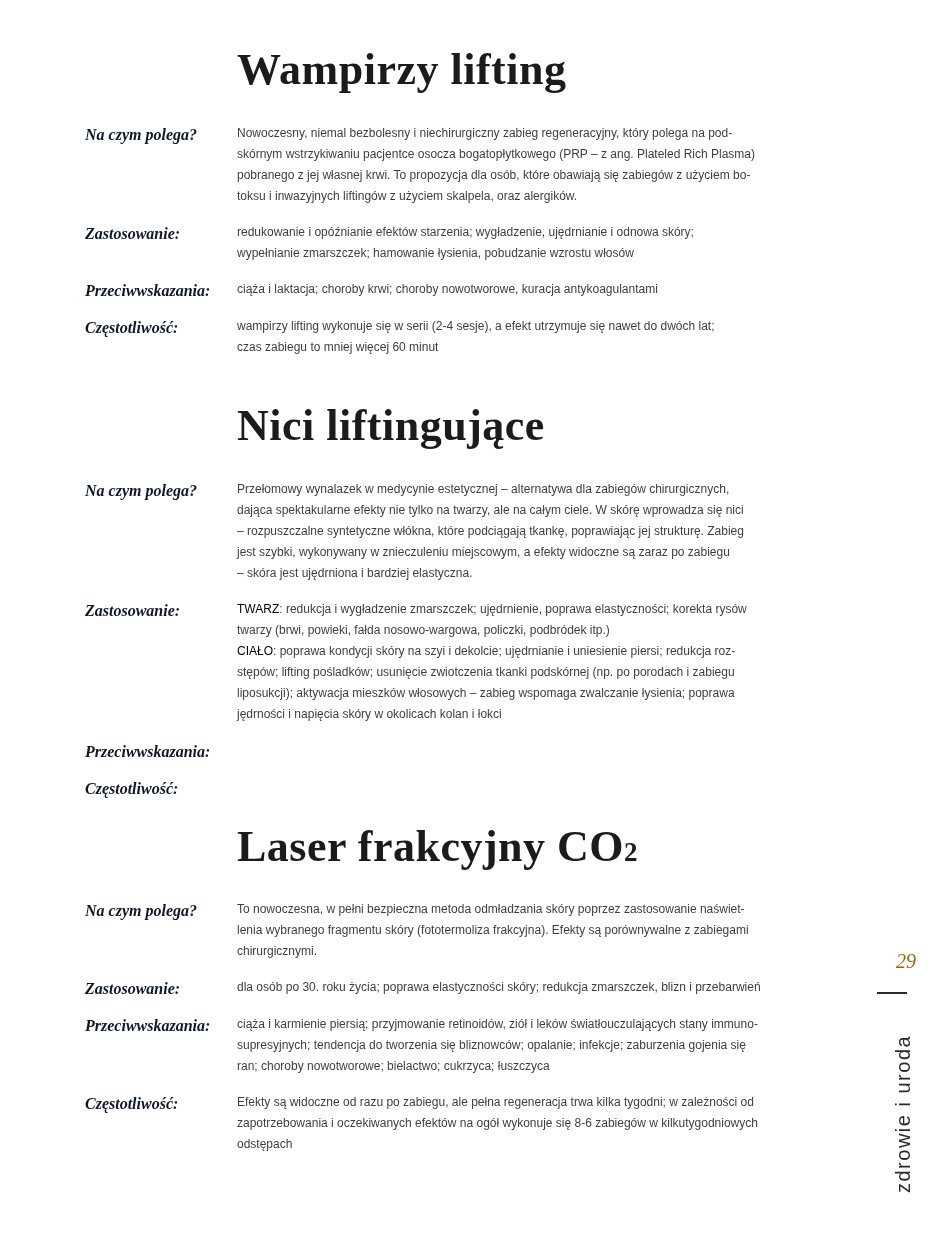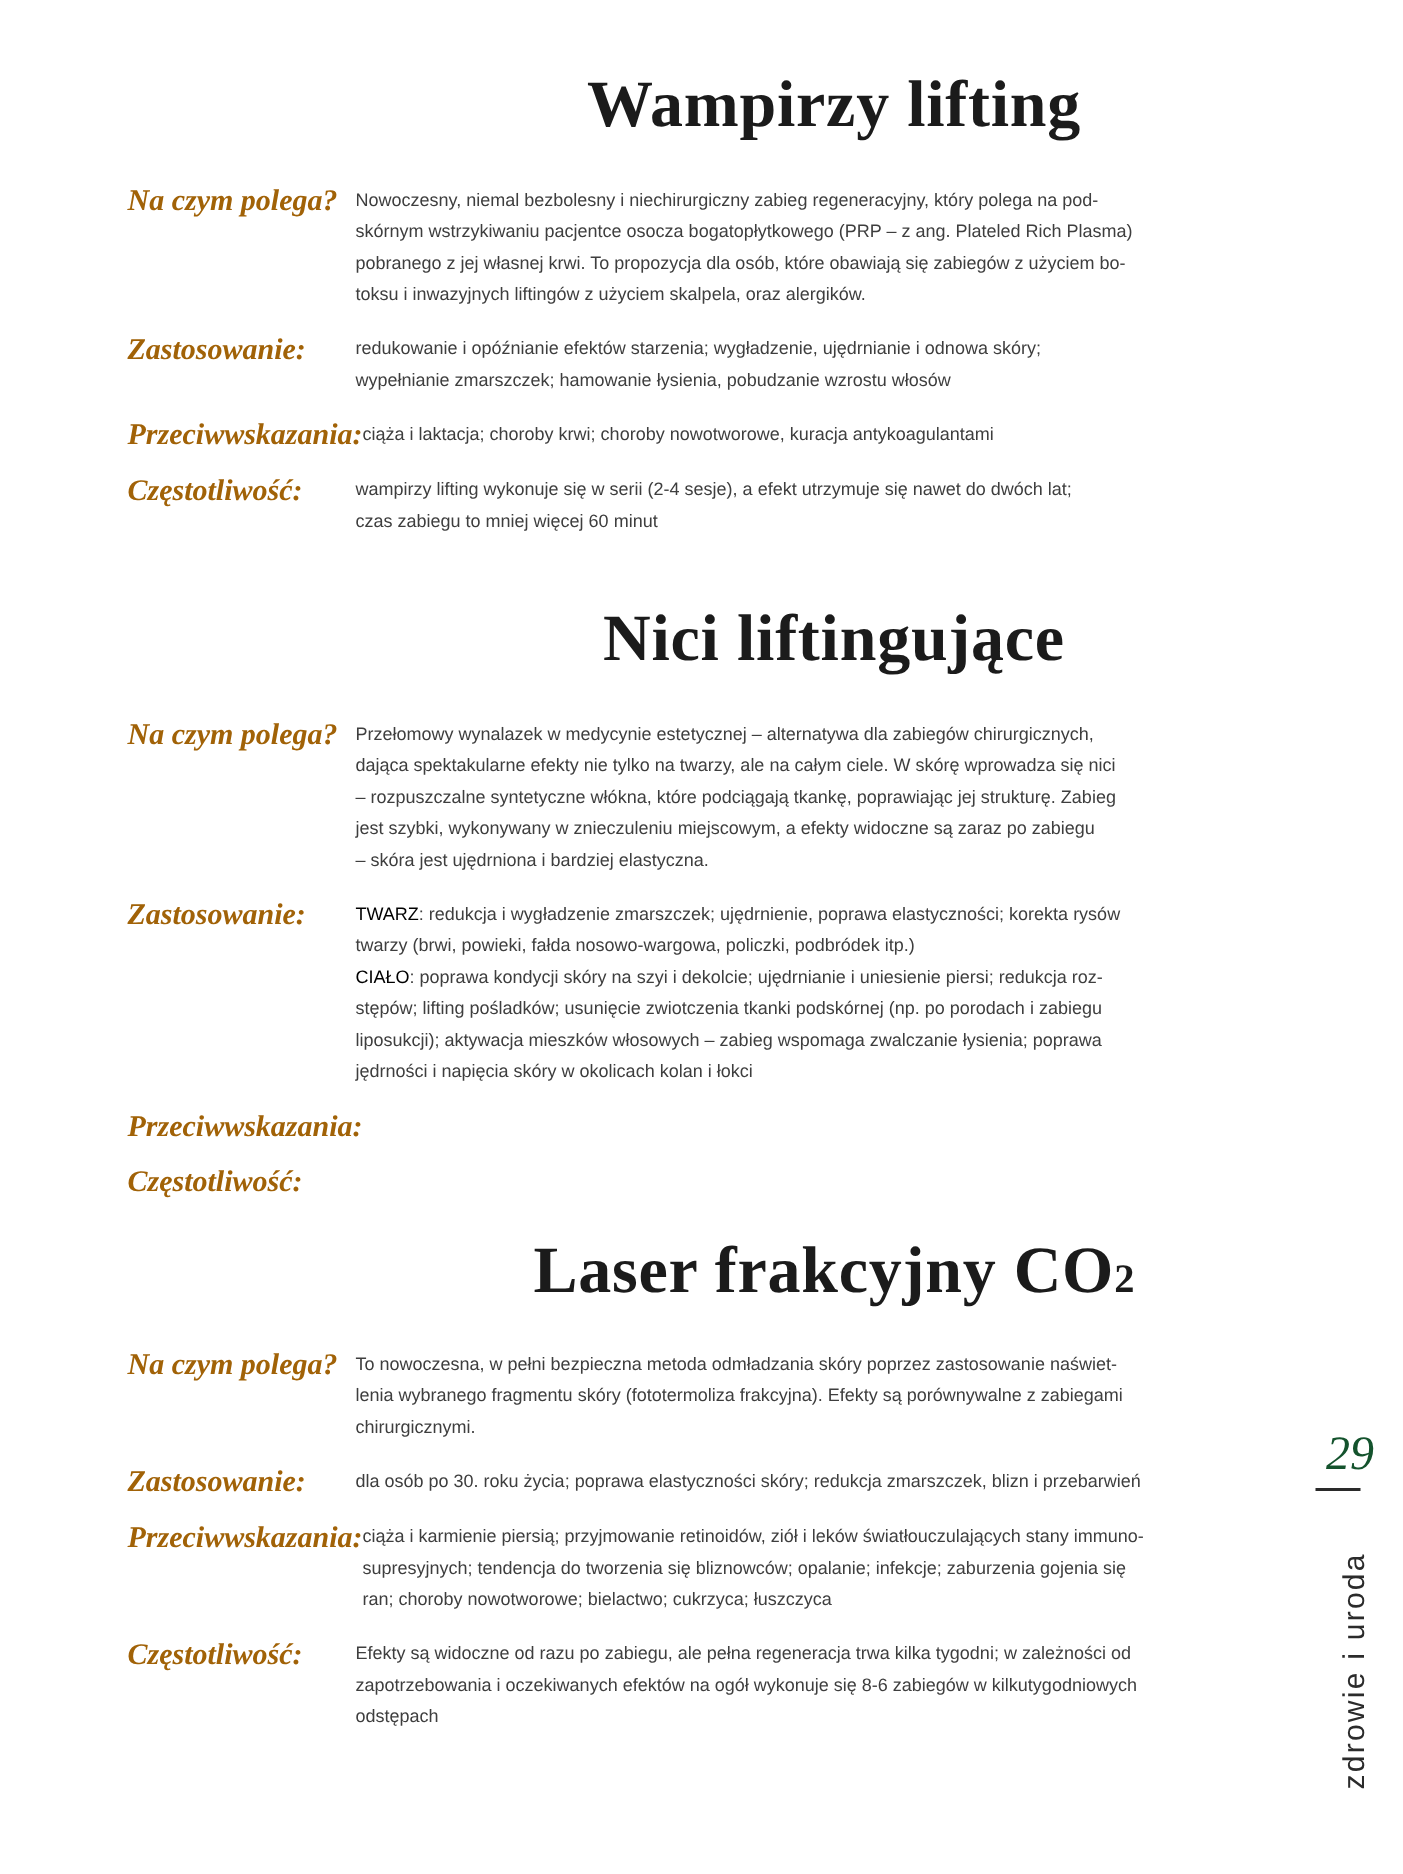--- a/index.html
+++ b/index.html
@@ -19,55 +19,54 @@
   }
   .section-title {
     font-family: "Liberation Serif", serif;
     font-weight: 700;
     font-size: 44px;
     line-height: 1.2;
     color: #1b1b1b;
     margin: 0 0 26px 152px;
     letter-spacing: 0.5px;
     white-space: nowrap;
-    text-align: center;
   }
   .title-sub {
     font-size: 27px;
     letter-spacing: 0;
   }
   .section-nici .section-title { margin-top: 42px; }
   .section-laser .section-title { margin-top: 22px; }
   .row { display: flex; margin-bottom: 15px; align-items: flex-start; }
   .row-label {
     flex: 0 0 152px;
     font-family: "Liberation Serif", serif;
     font-style: italic;
     font-weight: 700;
-    font-size: 20px;
+    font-size: 16px;
     line-height: 21px;
-    color: #a16207;
+    color: #0f172a;
     padding-top: 1px;
   }
   .row-text {
     width: 650px;
     font-size: 12px;
     line-height: 21px;
     color: #3e3e3e;
     white-space: pre-line;
   }
   .row-text strong { font-weight: 400; color: #000000; }
   .page-number {
     position: absolute;
     top: 950px;
     right: 19px;
     font-family: "Liberation Serif", serif;
     font-style: italic;
-    font-size: 32px;
-    color: #14532d;
+    font-size: 20px;
+    color: #a16207;
   }
   .sidebar-rule {
     position: absolute;
     top: 992px;
     right: 28px;
     width: 30px;
     border-top: 2px solid #2a2a2a;
   }
   .vertical-label {
     position: absolute;

